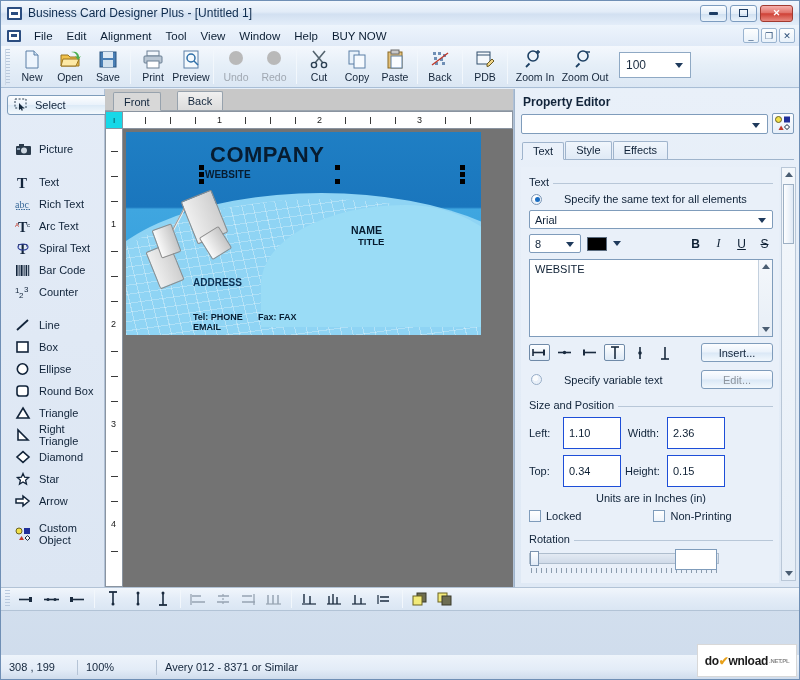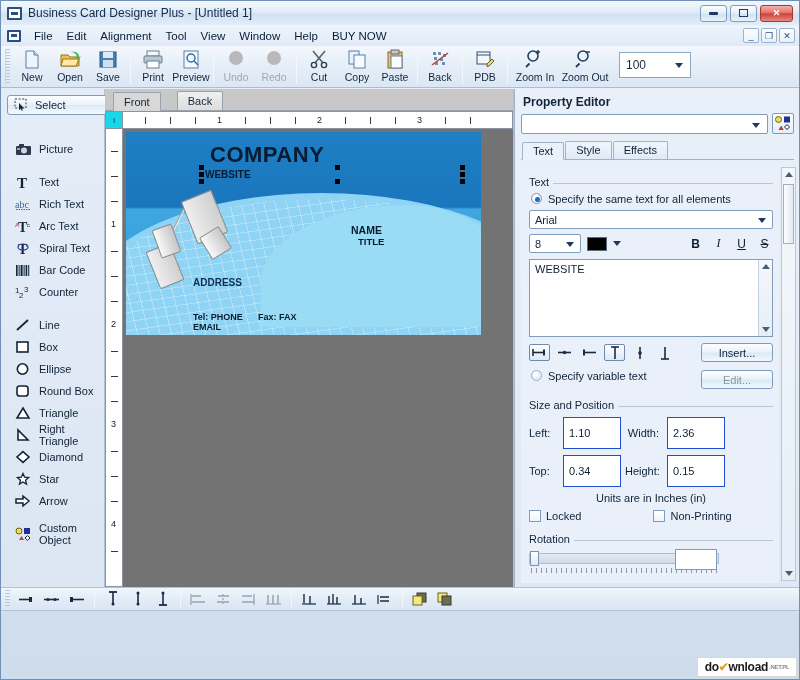--- a/index.html
+++ b/index.html
@@ -292,21 +292,21 @@
     padding: 2px 6px 0 8px;
     overflow: hidden;
   }
   .group { position:relative; margin-top: 7px; }
   .group > .glabel {
     font-size: 11px; color:#102339; background:#e9f0f9;
     padding-right: 4px; position: relative; z-index:2; display:inline-block;
   }
   .gline { position:absolute; left:0; right:0; top:7px; border-top:1px solid #b8c7d8; z-index:1;}
 
-  .radio-row { display:flex; gap:6px; margin: 5px 0 5px 2px; font-size:11px; color:#0f2238;}
+  .radio-row { display:flex; align-items:center; gap:22px; margin: 5px 0 5px 2px; font-size:11px; color:#0f2238;}
   .radio {
     width: 11px; height: 11px; border-radius:50%;
     border: 1px solid #7c97b6; background: radial-gradient(circle at 40% 35%, #fff 0 35%, #eaf1f9 36% 100%);
     position: relative; flex:none;
   }
   .radio.on::after {
     content:""; position:absolute; left:2.5px; top:2.5px; width:5px;height:5px;border-radius:50%;
     background:#1b6ec2;
   }
   .radio.off { opacity:.75; }
@@ -408,21 +408,21 @@
 
   .statusbar {
     position:absolute; left:0; right:0; bottom:0; height: 24px;
     background: linear-gradient(180deg,#eef4fb 0%,#e3ecf7 60%,#cfdcec 100%);
     display:flex; align-items:center; font-size:11px; color:#12243a;
   }
   .sb-cell { padding: 0 8px; height: 16px; display:flex; align-items:center; }
   .sb-div { width:1px; height:15px; background:#b5c4d6; }
   .dl-logo {
     position:absolute; right: 2px; bottom: 2px;
-    width: 100px; height: 20px; background:#fff;
+    width: 100px; height: 33px; background:#fff;
     border:1px solid #d8d8d8;
     display:flex; align-items:center; justify-content:center;
     font-size: 12px; font-weight:bold; color:#1b1b1b; letter-spacing:-.3px;
   }
   .dl-logo .dot { color:#e8a11a; }
   .dl-logo .sfx { font-size:6px; color:#8a8a8a; margin-left:1px; }
 </style>
 </head>
 <body>
 
@@ -1186,20 +1186,27 @@
     </div>
     <div class="bt">
       <svg width="19" height="16" viewBox="0 0 19 16">
           <rect x="2" y="2" width="9" height="9" fill="#f2ea7a" stroke="#6a6320"></rect>
           <rect x="6" y="5" width="9" height="9" fill="#6d6d52" stroke="#3a3a2a"></rect>
         </svg>
     </div>
   </div>
 
 
+  <div class="statusbar">
+    <div class="sb-cell" style="width:76px">308 , 199</div>
+    <div class="sb-div"></div>
+    <div class="sb-cell" style="width:78px">100%</div>
+    <div class="sb-div"></div>
+    <div class="sb-cell">Avery 012 - 8371 or Similar</div>
+  </div>
 
   <div class="dl-logo">
     <span>do</span>
       <span class="dot">✔</span>
       <span>wnload</span>
       <span class="sfx">.NET.PL</span>
   </div>
 
 </div>
 

